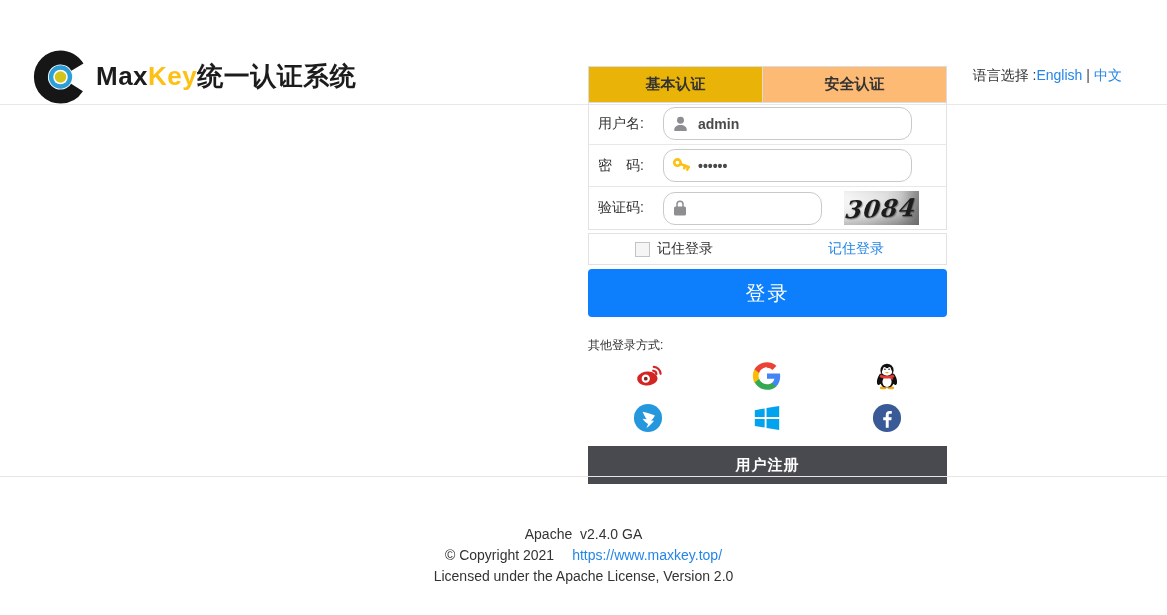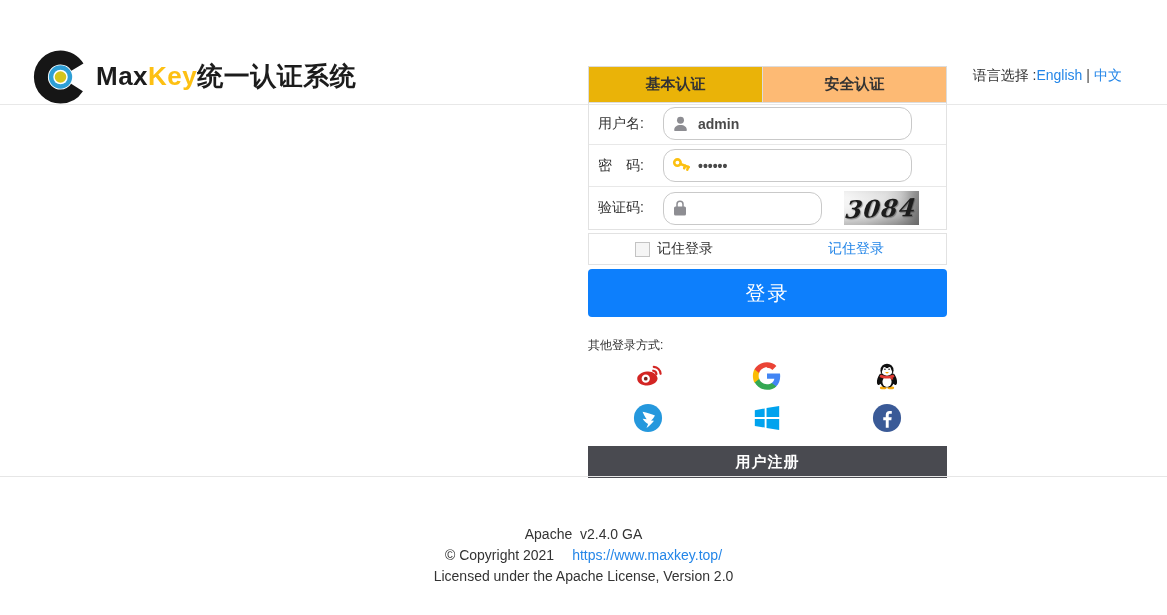--- a/index.html
+++ b/index.html
@@ -52,21 +52,21 @@
                  color:var(--link-blue,#2486e8); text-decoration:none; cursor:pointer; }
 
   .login-btn { margin-top:4px; width:359px; height:48px; border:none; border-radius:4px;
                background:var(--accent-blue,#0d7ffc); color:#fff; font-size:20px;
                font-family:inherit; cursor:pointer; letter-spacing:2px; }
 
   .other-label { margin-top:20px; font-size:12px; color:#333; }
   .social-grid { margin-top:4px; display:grid; grid-template-columns:repeat(3,1fr); row-gap:2px; }
   .social-cell { height:40px; display:flex; align-items:center; justify-content:center; cursor:pointer; }
 
-  .register-bar { margin-top:6px; height:32px; background:var(--register-bar,#494a50);
+  .register-bar { margin-top:6px; height:38px; background:var(--register-bar,#494a50);
                   color:#fff; font-size:15px; font-weight:bold; display:flex;
                   align-items:center; justify-content:center; cursor:pointer; letter-spacing:1px; }
 
   
   .divider { position:absolute; left:0; top:476px; width:1167px; border-top:1px solid #e6e6e6; }
   .footer { position:absolute; left:0; top:524px; width:1167px; text-align:center;
             font-size:14px; color:#333; line-height:21px; }
   .footer a { color:var(--link-blue,#2486e8); text-decoration:none; cursor:pointer; }
   .footer .line { white-space:pre; }
   .footer .gap { display:inline-block; width:18px; }

